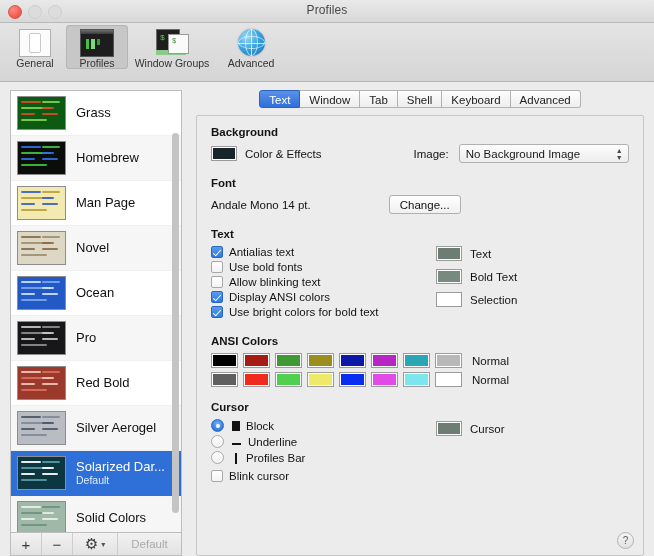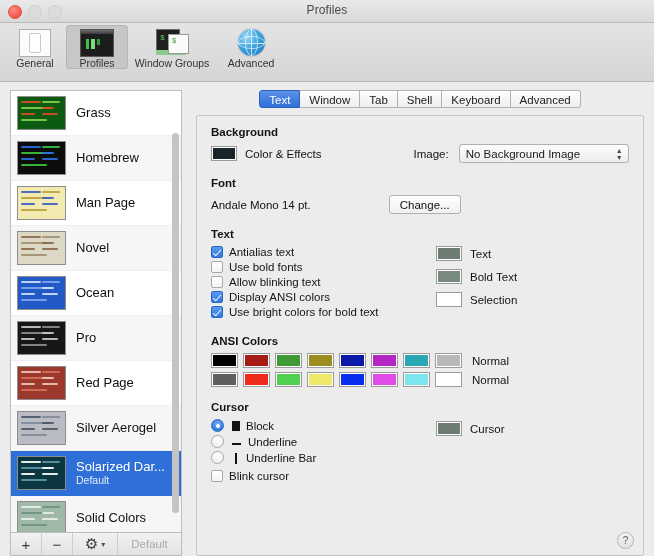--- a/index.html
+++ b/index.html
@@ -565,21 +565,21 @@
             <div class="thumb" style="background: rgb(155, 58, 44);">
               <span class="ln" style="left: 3px; top: 4px; width: 20px; background: rgb(240, 200, 184);"></span>
               <span class="ln" style="left: 3px; top: 10px; width: 30px; background: rgb(216, 112, 92);"></span>
               <span class="ln" style="left: 3px; top: 16px; width: 14px; background: rgb(240, 200, 184);"></span>
               <span class="ln" style="left: 24px; top: 4px; width: 18px; background: rgb(216, 112, 92);"></span>
               <span class="ln" style="left: 24px; top: 10px; width: 12px; background: rgb(240, 200, 184);"></span>
               <span class="ln" style="left: 3px; top: 22px; width: 26px; background: rgb(216, 112, 92);"></span>
               <span class="ln" style="left: 24px; top: 16px; width: 16px; background: rgb(240, 200, 184);"></span>
             </div>
             <div class="prof-names">
-              <div class="prof-title">Red Page</div>
+              <div class="prof-title">Red Bold</div>
             </div>
           </div>
           <div class="prof-row alt">
             <div class="thumb" style="background: rgb(185, 188, 194);">
               <span class="ln" style="left: 3px; top: 4px; width: 20px; background: rgb(74, 85, 104);"></span>
               <span class="ln" style="left: 3px; top: 10px; width: 30px; background: rgb(126, 136, 152);"></span>
               <span class="ln" style="left: 3px; top: 16px; width: 14px; background: rgb(74, 85, 104);"></span>
               <span class="ln" style="left: 24px; top: 4px; width: 18px; background: rgb(126, 136, 152);"></span>
               <span class="ln" style="left: 24px; top: 10px; width: 12px; background: rgb(74, 85, 104);"></span>
               <span class="ln" style="left: 3px; top: 22px; width: 26px; background: rgb(126, 136, 152);"></span>
@@ -775,21 +775,21 @@
                 <span class="chk-label" style="margin-left: 4px;">Block</span>
               </div>
               <div class="chk-row">
                 <span class="radio"></span>
                 <span class="cur-glyph"><i class="cur-under"></i></span>
                 <span class="chk-label" style="">Underline</span>
               </div>
               <div class="chk-row">
                 <span class="radio"></span>
                 <span class="cur-glyph"><i class="cur-bar"></i></span>
-                <span class="chk-label" style="margin-left: 4px;">Underline Bar</span>
+                <span class="chk-label" style="margin-left: 4px;">Profiles Bar</span>
               </div>
               <div class="chk-row" style="margin-top: 6px;">
                 <span class="chk"></span>
                 <span class="chk-label">Blink cursor</span>
               </div>
             </div>
           <div class="row" style="margin-left:10px;margin-top:2px">
             <div class="swatch">
                 <span id="cursor-swatch-fill" style="background: rgb(109, 125, 116);"></span>
               </div>

